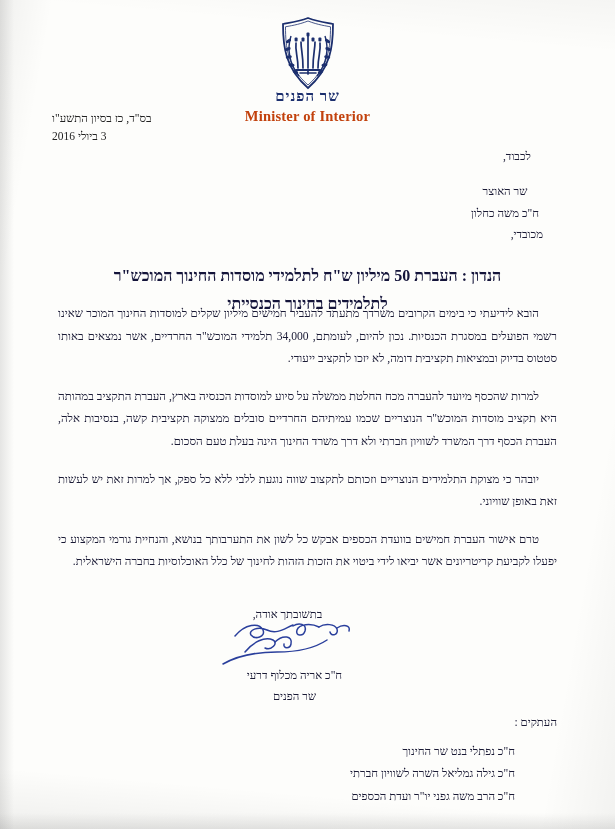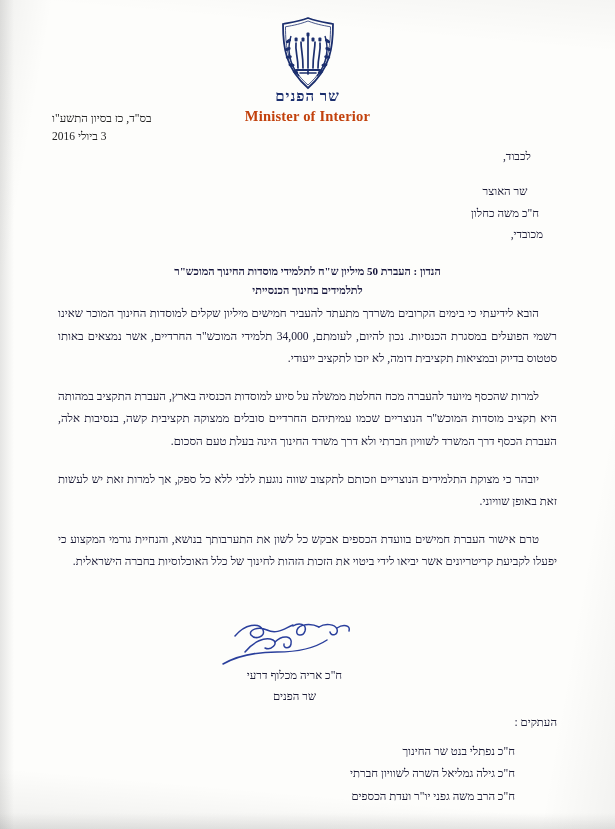--- a/index.html
+++ b/index.html
@@ -111,21 +111,21 @@
     color: #1a1a35;
   }
 
   
   .subject {
     position: absolute;
     top: 262px;
     left: 0; right: 0;
     direction: rtl;
     text-align: center;
-    font-size: 11px;
+    font-size: 16px;
     font-weight: bold;
     line-height: 1.75;
     color: #14143a;
   }
 
   
   .body {
     position: absolute;
     top: 303px;
     right: 58px;
@@ -268,20 +268,21 @@
     <div>לתלמידים בחינוך הכנסייתי</div>
   </div>
 
   <div class="body">
     <p>הובא לידיעתי כי בימים הקרובים משרדך מתעתד להעביר חמישים מיליון שקלים למוסדות החינוך המוכר שאינו רשמי הפועלים במסגרת הכנסיות. נכון להיום, לעומתם, 34,000 תלמידי המוכש"ר החרדיים, אשר נמצאים באותו סטטוס בדיוק ובמציאות תקציבית דומה, לא יזכו לתקציב ייעודי.</p>
     <p>למרות שהכסף מיועד להעברה מכח החלטת ממשלה על סיוע למוסדות הכנסיה בארץ, העברת התקציב במהותה היא תקציב מוסדות המוכש"ר הנוצריים שכמו עמיתיהם החרדיים סובלים ממצוקה תקציבית קשה, בנסיבות אלה, העברת הכסף דרך המשרד לשוויון חברתי ולא דרך משרד החינוך הינה בעלת טעם הסכום.</p>
     <p>יובהר כי מצוקת התלמידים הנוצריים וזכותם לתקצוב שווה נוגעת ללבי ללא כל ספק, אך למרות זאת יש לעשות זאת באופן שוויוני.</p>
     <p>טרם אישור העברת חמישים בוועדת הכספים אבקש כל לשון את התערבותך בנושא, והנחיית גורמי המקצוע כי יפעלו לקביעת קריטריונים אשר יביאו לידי ביטוי את הזכות הזהות לחינוך של כלל האוכלוסיות בחברה הישראלית.</p>
   </div>
 
+  <div class="sign-lead">בתשובתך אודה,</div>
 
   <div class="sig-svg">
     <svg viewBox="0 0 150 52" width="150" height="52" xmlns="http://www.w3.org/2000/svg">
       <g fill="none" stroke="#2a3f9c" stroke-width="1.5" stroke-linecap="round" stroke-linejoin="round">
         <path d="M20 18 C30 6, 44 4, 48 12 C51 19, 40 22, 36 17 C33 12, 43 8, 52 12 C62 17, 70 10, 78 7"></path>
         <path d="M78 8 C84 4, 92 6, 90 13 C88 19, 80 18, 82 12 C84 6, 96 5, 104 9"></path>
         <path d="M104 9 C110 5, 120 6, 122 11 C124 17, 116 19, 115 14"></path>
         <path d="M122 10 C128 6, 136 7, 134 13"></path>
         <path d="M8 46 C22 38, 42 34, 62 34 C82 34, 100 30, 112 22"></path>
         <path d="M30 34 C38 24, 50 18, 58 22 C64 25, 56 33, 50 30"></path>

